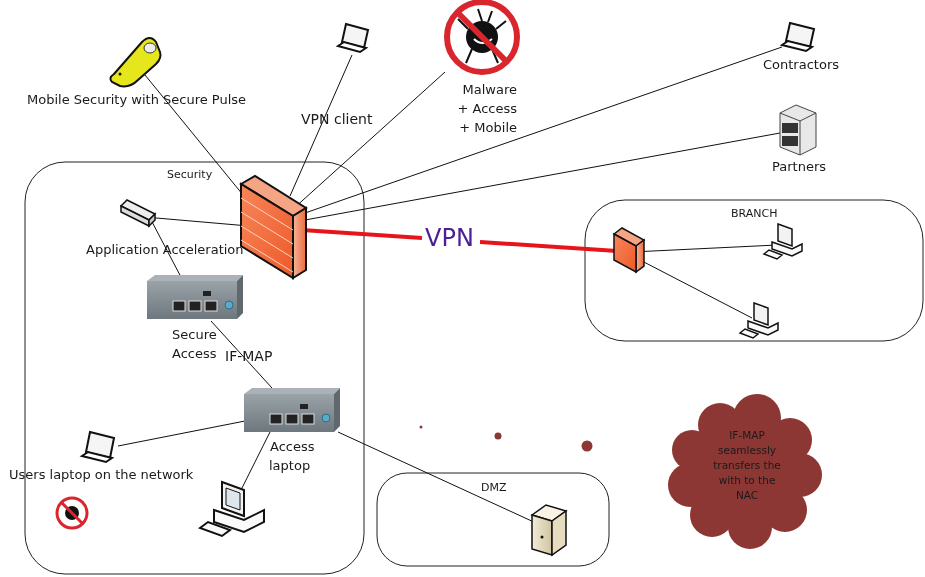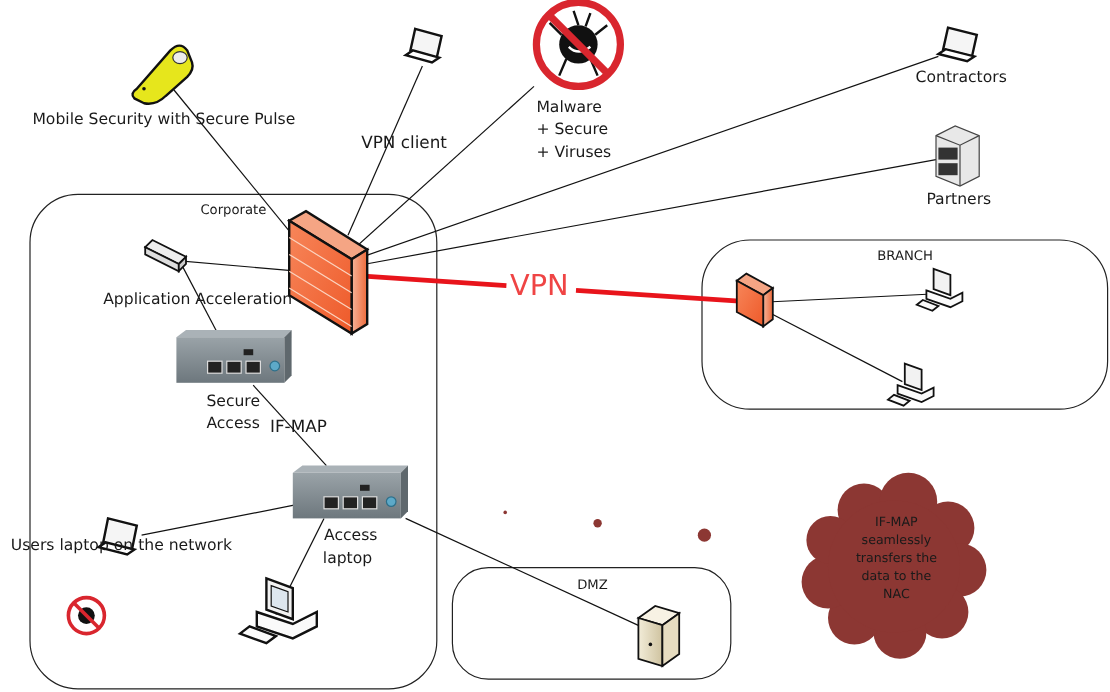--- a/index.html
+++ b/index.html
@@ -2,22 +2,22 @@
 <html><head>
 <meta charset="utf-8">
 <style>
   html, body { margin:0; padding:0; background:#ffffff; }
   body { width:925px; height:577px; position:relative; overflow:hidden; font-family:"DejaVu Sans", sans-serif; color:#1a1a1a; }
   #canvas { position:absolute; left:0; top:0; width:925px; height:577px; }
   .lbl { position:absolute; white-space:nowrap; }
   .lg { font-size:13px; }
   .sm { font-size:14px; }
   .md { font-size:11px; }
-  .vpn { font-size:24px; color:#ef4444; }
-  .center { text-align:left; }
+  .vpn { font-size:24px; color:#4c1d95; }
+  .center { text-align:right; }
   .cloud-text { position:absolute; left:688px; top:428px; width:118px; text-align:center; font-size:10.5px; line-height:15px; color:#1a1a1a; }
 </style>
 </head>
 <body>
 
 <svg id="canvas" viewBox="0 0 925 577">
   <defs>
     <linearGradient id="fwFront" x1="0" y1="0" x2="1" y2="1">
       <stop offset="0" stop-color="#f7865a"></stop>
       <stop offset="1" stop-color="#ee5a2a"></stop>
@@ -186,35 +186,35 @@
     <circle cx="712" cy="515" r="22"></circle>
     <circle cx="690" cy="485" r="22"></circle>
     <circle cx="692" cy="450" r="20"></circle>
     <ellipse cx="745" cy="472" rx="55" ry="55"></ellipse>
   </g>
 </svg>
 
 <div class="lbl lg" style="left:27px;top:92px;">Mobile Security with Secure Pulse</div>
 <div class="lbl sm" style="left:301px;top:111px;">VPN client</div>
 <div class="lbl lg center" style="left:447px;top:82px;width:70px;">Malware</div>
-<div class="lbl lg center" style="left:447px;top:101px;width:70px;">+ Secure</div>
-<div class="lbl lg center" style="left:447px;top:120px;width:70px;">+ Viruses</div>
+<div class="lbl lg center" style="left:447px;top:101px;width:70px;">+ Access</div>
+<div class="lbl lg center" style="left:447px;top:120px;width:70px;">+ Mobile</div>
 <div class="lbl lg" style="left:763px;top:57px;">Contractors</div>
 <div class="lbl lg" style="left:772px;top:159px;">Partners</div>
-<div class="lbl md" style="left:167px;top:168px;">Corporate</div>
+<div class="lbl md" style="left:167px;top:168px;">Security</div>
 <div class="lbl md" style="left:731px;top:207px;">BRANCH</div>
 <div class="lbl md" style="left:481px;top:481px;">DMZ</div>
 <div class="lbl lg" style="left:67px;top:242px;margin-left:19px;">Application Acceleration</div>
 <div class="lbl vpn" style="left:425px;top:224px;">VPN</div>
 <div class="lbl lg" style="left:172px;top:327px;">Secure</div>
 <div class="lbl lg" style="left:172px;top:346px;">Access</div>
 <div class="lbl sm" style="left:225px;top:348px;">IF-MAP</div>
 <div class="lbl lg" style="left:270px;top:439px;">Access</div>
 <div class="lbl lg" style="left:269px;top:458px;">laptop</div>
-<div class="lbl lg" style="left:9px;top:447px;text-align:right;">Users laptop on the network</div>
+<div class="lbl lg" style="left:9px;top:467px;text-align:right;">Users laptop on the network</div>
 
 <div class="cloud-text">
   <div>IF-MAP</div>
   <div>seamlessly</div>
   <div>transfers the</div>
-  <div>data to the</div>
+  <div>with to the</div>
   <div>NAC</div>
 </div>
 
 </body></html>

